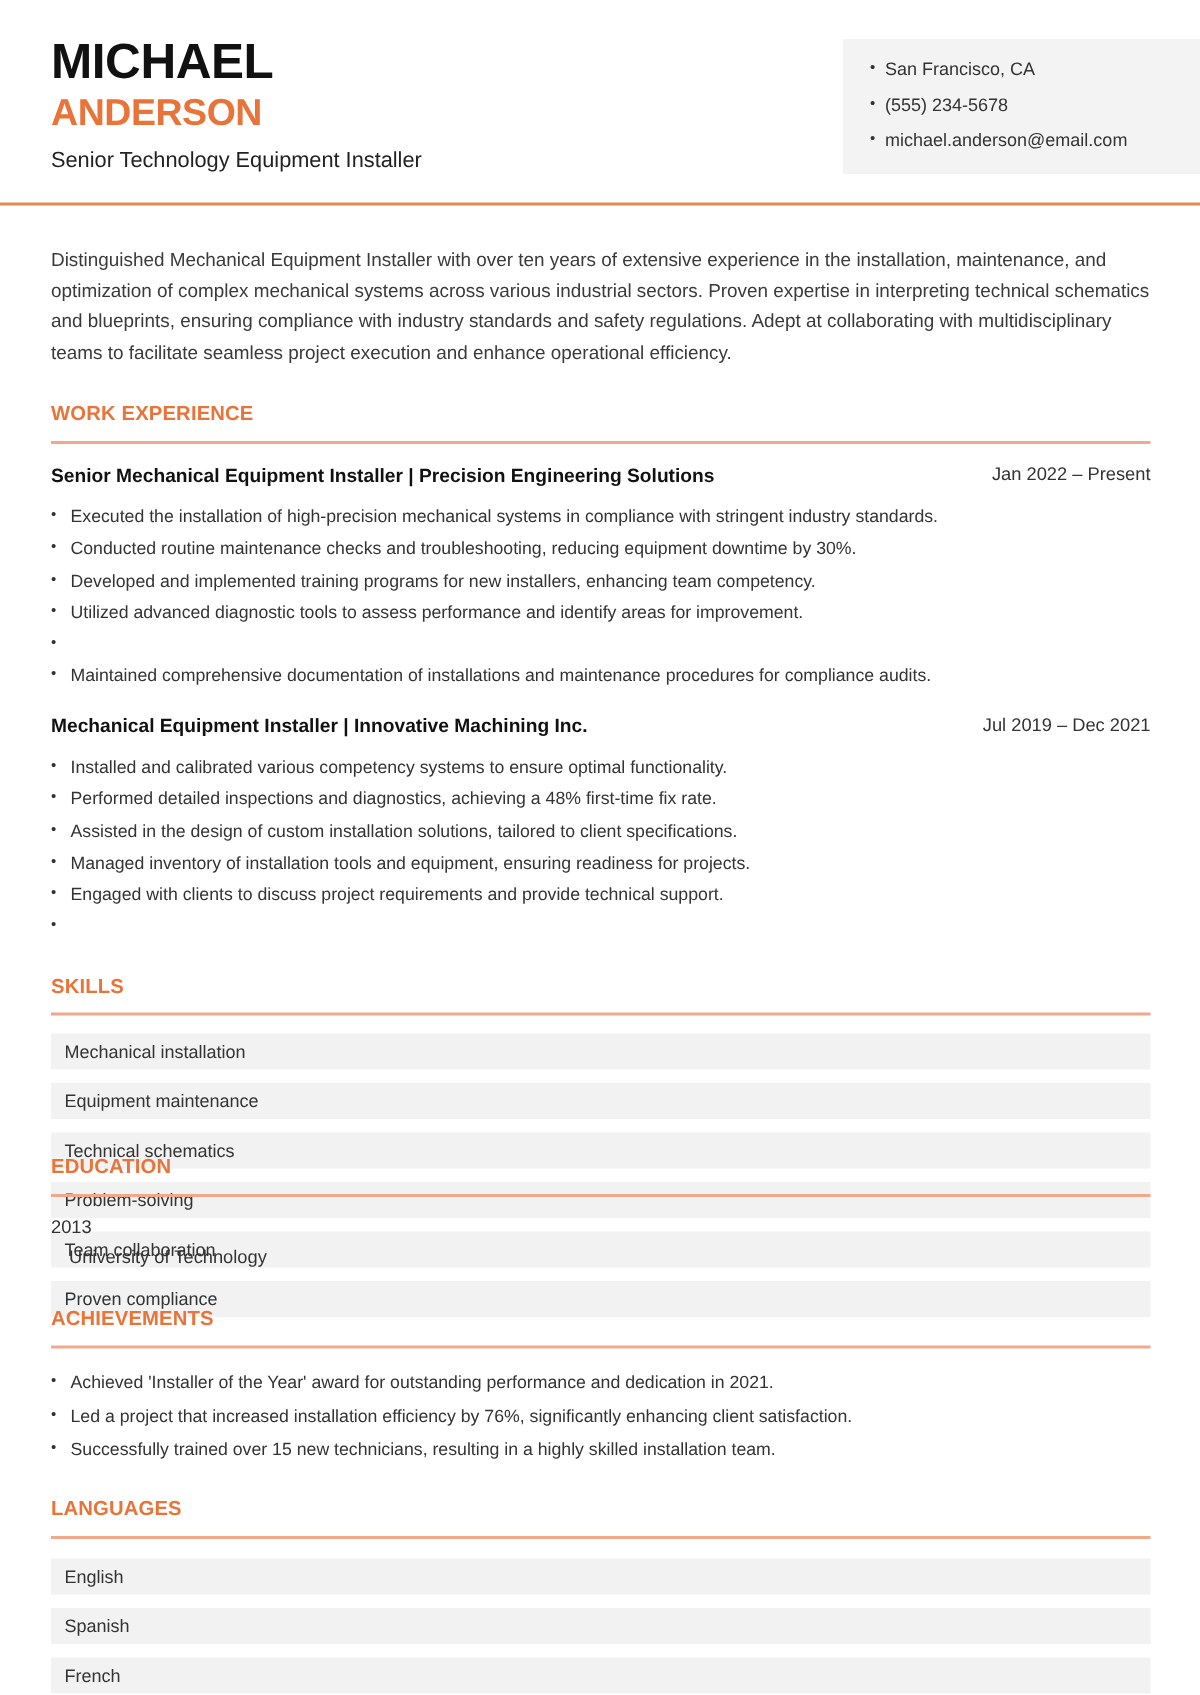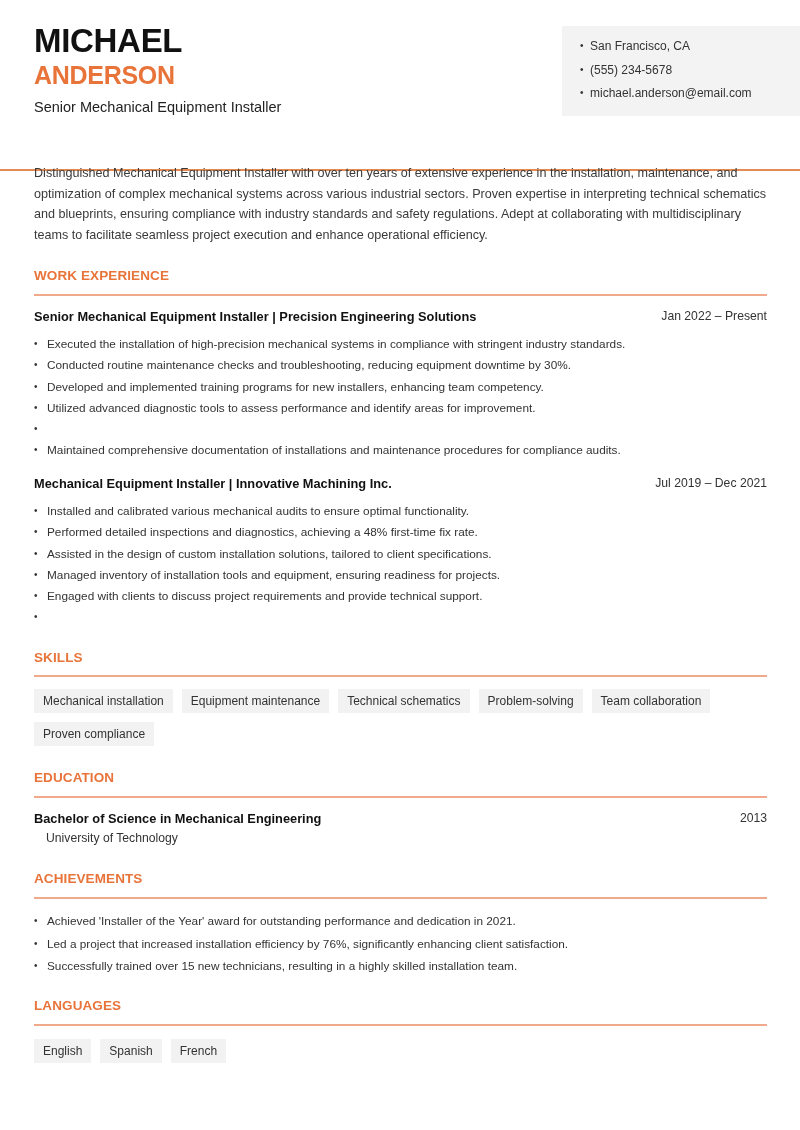--- a/index.html
+++ b/index.html
@@ -1,47 +1,47 @@
 <!DOCTYPE html>
 <html><head>
 <meta charset="utf-8">
 <style>
   * { box-sizing: border-box; margin: 0; padding: 0; }
   html, body { width: 800px; height: 1130px; background: #ffffff; }
   body { font-family: "Liberation Sans", "DejaVu Sans", sans-serif; color: #333333; position: relative; overflow: hidden; }
-  .header { position: relative; height: 171px; border-bottom: 2px solid #E38B52; }
+  .header { position: relative; height: 137px; border-bottom: 2px solid #E38B52; }
   .name-first { position: absolute; left: 34px; top: 23px; font-size: 33px; font-weight: 700; color: #111111; letter-spacing: -0.3px; line-height: 36px; }
   .name-last { position: absolute; left: 34px; top: 57px; font-size: 25px; font-weight: 700; color: #E8743A; letter-spacing: -0.3px; line-height: 36px; }
   .job-title { position: absolute; left: 34px; top: 99px; font-size: 14.5px; color: #222222; }
   .contact-box { position: absolute; left: 562px; top: 26px; width: 238px; height: 90px; background: #F3F3F3; padding: 12px 0 0 18px; }
   .contact-item { font-size: 12px; color: #333; height: 23.5px; line-height: 16px; display: flex; align-items: flex-start; }
   .contact-item .dot { width: 10px; font-size: 10px; color: #333; }
   .summary { position: absolute; left: 34px; top: 163px; width: 735px; font-size: 12.6px; line-height: 20.7px; color: #3a3a3a; }
   .section-title { position: absolute; left: 34px; font-size: 13.5px; font-weight: 700; color: #E8743A; letter-spacing: 0.1px; }
   .section-rule { position: absolute; left: 34px; width: 733px; height: 2px; background: #F1A98C; }
   .job-head { position: absolute; left: 34px; width: 733px; display: flex; justify-content: space-between; font-size: 12.8px; }
   .job-head .role { font-weight: 700; color: #111; }
   .job-head .dates { color: #333; font-size: 12.2px; margin-left: 22px; }
   .bullets { position: absolute; left: 34px; width: 733px; list-style: none; }
   .bullets li { font-size: 11.8px; color: #333; height: 21.3px; line-height: 16px; display: flex; }
   .bullets li .dot { width: 13px; font-size: 10px; flex-shrink: 0; }
-  .chips { position: absolute; left: 34px; width: 733px; display: flex; flex-wrap: wrap; gap: 9px 9px; }
+  .chips { position: absolute; left: 34px; width: 733px; display: flex; flex-wrap: wrap; gap: 9px 9px; flex-direction: column; }
   .chip { background: #F2F2F2; font-size: 12px; color: #333; height: 24px; line-height: 24px; padding: 0 9px; }
   .edu-head { position: absolute; left: 34px; width: 733px; display: flex; justify-content: space-between; font-size: 12.8px; }
   .edu-head .degree { font-weight: 700; color: #111; }
   .edu-head .year { font-size: 12.2px; color: #333; }
   .school { position: absolute; left: 34px; font-size: 12.2px; color: #333; margin-left: 12px; }
 </style>
 </head>
 <body>
 
 <div class="header">
   <div class="name-first">MICHAEL</div>
   <div class="name-last">ANDERSON</div>
-  <div class="job-title">Senior Mechanical Equipment Installer</div>
+  <div class="job-title">Senior Technology Equipment Installer</div>
   <div class="contact-box">
     <div class="contact-item">
         <span class="dot">•</span>
         <span>San Francisco, CA</span>
       </div>
     <div class="contact-item">
         <span class="dot">•</span>
         <span>(555) 234-5678</span>
       </div>
     <div class="contact-item">
@@ -86,21 +86,21 @@
     </li>
 </ul>
 
 <div class="job-head" style="top:476px">
   <span class="role">Mechanical Equipment Installer | Innovative Machining Inc.</span>
   <span class="dates">Jul 2019 – Dec 2021</span>
 </div>
 <ul class="bullets" style="top:503px">
   <li>
       <span class="dot">•</span>
-      <span>Installed and calibrated various mechanical audits to ensure optimal functionality.</span>
+      <span>Installed and calibrated various competency systems to ensure optimal functionality.</span>
     </li>
   <li>
       <span class="dot">•</span>
       <span>Performed detailed inspections and diagnostics, achieving a 48% first-time fix rate.</span>
     </li>
   <li>
       <span class="dot">•</span>
       <span>Assisted in the design of custom installation solutions, tailored to client specifications.</span>
     </li>
   <li>
@@ -123,21 +123,20 @@
   <span class="chip">Equipment maintenance</span>
   <span class="chip">Technical schematics</span>
   <span class="chip">Problem-solving</span>
   <span class="chip">Team collaboration</span>
   <span class="chip">Proven compliance</span>
 </div>
 
 <div class="section-title" style="top:770px">EDUCATION</div>
 <div class="section-rule" style="top:796px"></div>
 <div class="edu-head" style="top:811px">
-  <span class="degree">Bachelor of Science in Mechanical Engineering</span>
   <span class="year">2013</span>
 </div>
 <div class="school" style="top:831px">University of Technology</div>
 
 <div class="section-title" style="top:871px">ACHIEVEMENTS</div>
 <div class="section-rule" style="top:897px"></div>
 <ul class="bullets" style="top:913px">
   <li style="height:22.5px">
       <span class="dot">•</span>
       <span>Achieved 'Installer of the Year' award for outstanding performance and dedication in 2021.</span>

